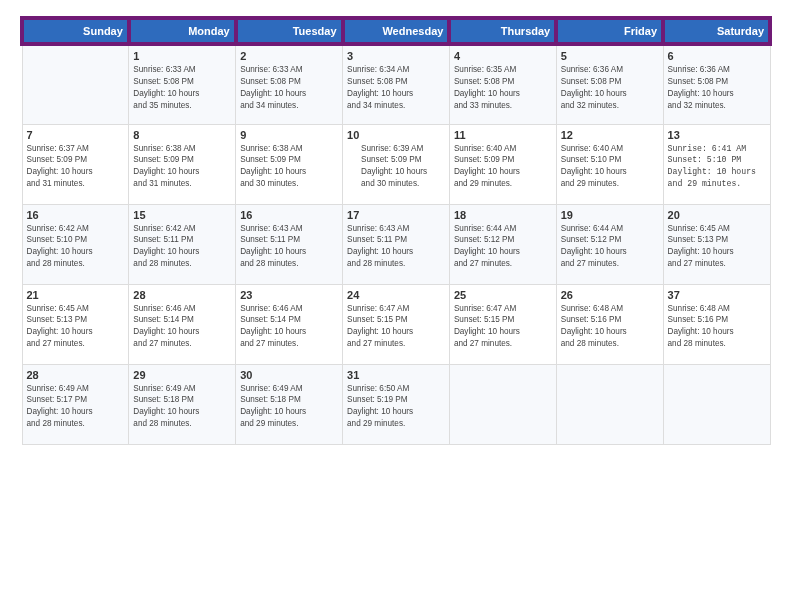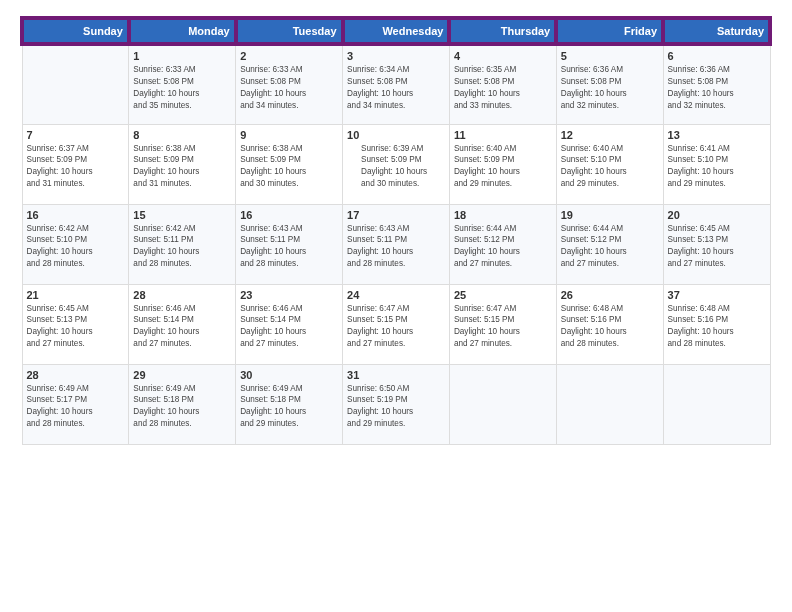--- a/index.html
+++ b/index.html
@@ -188,21 +188,21 @@
           </td>
           <td>
             <span class="day-num">12</span>
             <div class="cell-content" style="white-space: pre-line;">Sunrise: 6:40 AM
 Sunset: 5:10 PM
 Daylight: 10 hours
 and 29 minutes.</div>
           </td>
           <td>
             <span class="day-num">13</span>
-            <div class="cell-content" style="white-space: pre-line;">Sunrise: 6:41 AM
+            <div class="cell-content" style="white-space: pre-line; font-family: Liberation Mono, monospace;">Sunrise: 6:41 AM
 Sunset: 5:10 PM
 Daylight: 10 hours
 and 29 minutes.</div>
           </td>
         </tr>
         <tr>
           <td>
             <span class="day-num">16</span>
             <div class="cell-content" style="white-space: pre-line;">Sunrise: 6:42 AM
 Sunset: 5:10 PM

